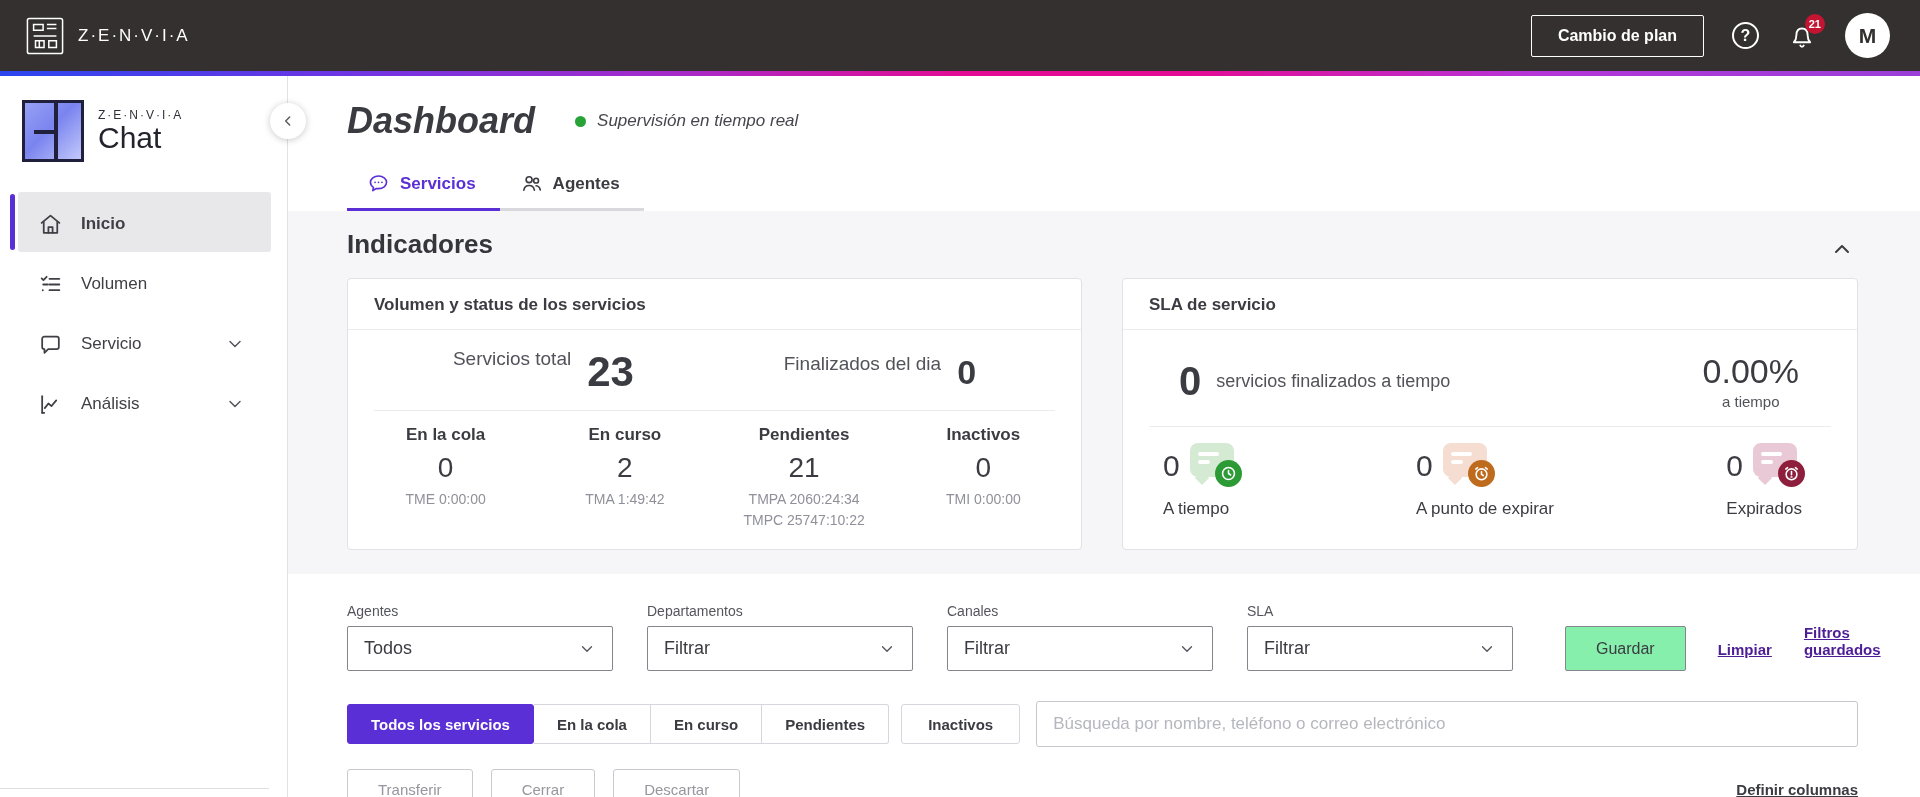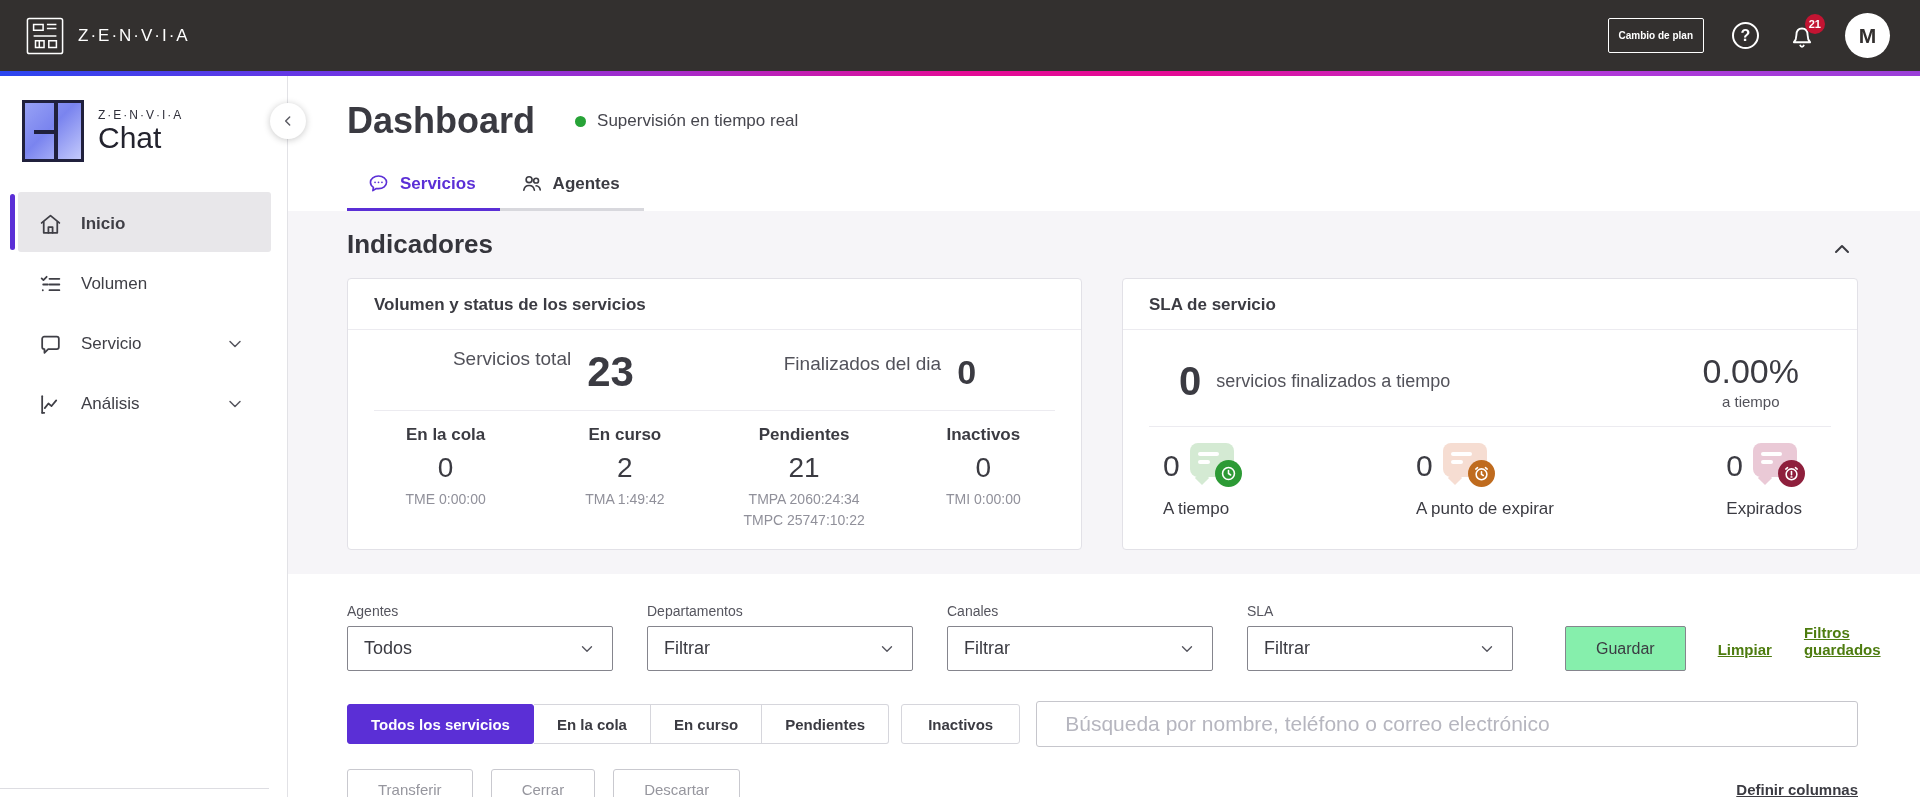--- a/index.html
+++ b/index.html
@@ -5,21 +5,21 @@
   * { margin:0; padding:0; box-sizing:border-box; }
   html,body { width:1920px; height:797px; overflow:hidden; background:#fff;
               font-family:"Liberation Sans", sans-serif; color:#3b3b42; }
 
   
   .topbar { height:71px; background:#33302f; display:flex; align-items:center; padding:0 30px 0 26px; }
   .topbar-logo { width:38px; height:38px; flex:0 0 auto; }
   .topbar-brand { color:#fff; font-size:17px; letter-spacing:2px; margin-left:14px; font-weight:400; }
   .topbar-right { margin-left:auto; display:flex; align-items:center; gap:28px; }
   .plan-btn { background:transparent; border:1px solid #fff; color:#fff; font-family:inherit;
-              font-size:10px; font-weight:700; padding:11px 10px; border-radius:2px; cursor:pointer; }
+              font-size:16px; font-weight:700; padding:11px 26px; border-radius:2px; cursor:pointer; }
   .help-circle { width:27px; height:27px; border:2px solid #fff; border-radius:50%;
                  display:flex; align-items:center; justify-content:center;
                  color:#fff; font-size:16px; font-weight:700; cursor:pointer; }
   .bell-wrap { position:relative; cursor:pointer; width:30px; height:30px; }
   .bell-badge { position:absolute; top:-7px; right:-8px; min-width:20px; height:20px; padding:0 4px;
                 background:#c31432; border-radius:10px; color:#fff; font-size:11px; font-weight:700;
                 display:flex; align-items:center; justify-content:center; }
   .avatar { width:45px; height:45px; border-radius:50%; background:#fff; color:#33302f;
             display:flex; align-items:center; justify-content:center; font-size:21px; font-weight:700; cursor:pointer; }
 
@@ -49,21 +49,21 @@
   .mi-icon { width:25px; height:25px; flex:0 0 auto; }
   .mi-chev { margin-left:auto; width:20px; height:20px; }
   .side-footer { position:absolute; bottom:8px; left:0; right:18px; border-top:1px solid #dddde2; }
 
   .collapse-btn { position:absolute; left:288px; top:27px; transform:translateX(-50%); z-index:6;
                   width:36px; height:36px; border-radius:50%; background:#fff; border:none; cursor:pointer;
                   box-shadow:0 1px 7px rgba(0,0,0,.22); display:flex; align-items:center; justify-content:center; }
 
   
   .content { flex:1; display:flex; flex-direction:column; background:#fff; min-width:0; }
-  .page-head { padding:24px 36px 0 59px; display:flex; align-items:center; gap:40px; }
+  .page-head { padding:24px 36px 0 59px; display:flex; align-items:center; gap:40px;font-style:italic; }
   .page-title { font-size:36px; font-weight:600; color:#3a3a41; }
   .live-status { display:flex; align-items:center; gap:11px; }
   .live-dot { width:11px; height:11px; border-radius:50%; background:#27a337; }
   .live-text { font-size:17px; color:#46464e; }
 
   .tabs { display:flex; margin-top:30px; padding-left:59px; }
   .tab { display:flex; align-items:center; gap:10px; padding:0 24px 13px 20px; cursor:pointer;
          font-size:17px; font-weight:700; border-bottom:3px solid #d8d8dd; color:#3b3b42; }
   .tab.active { color:#5b2fd6; border-bottom-color:#5b2fd6; }
   .tab-icon { width:23px; height:23px; }
@@ -118,35 +118,35 @@
   
   .filters { display:flex; align-items:flex-end; padding:24px 62px 0 59px; }
   .field { margin-right:34px; }
   .field-label { font-size:14px; color:#55555e; margin-bottom:7px; }
   .select { width:266px; height:45px; border:1px solid #85858d; border-radius:2px; background:#fff;
             display:flex; align-items:center; justify-content:space-between; padding:0 16px; cursor:pointer; }
   .select-value { font-size:18px; color:#3b3b42; }
   .sel-chev { width:18px; height:18px; }
   .save-btn { height:45px; padding:0 30px; margin-left:18px; background:#86efac; border:1px solid #85858d;
               border-radius:2px; font-family:inherit; font-size:16px; color:#3b3b42; cursor:pointer; }
-  .link { font-size:15px; font-weight:700; color:#4d7c0f; text-decoration:underline; cursor:pointer;
+  .link { font-size:15px; font-weight:700; color:#4c1d95; text-decoration:underline; cursor:pointer;
           margin-left:32px; margin-bottom:13px;margin-top:26px; }
 
   
   .svc-row { display:flex; align-items:center; padding:30px 62px 0 59px; }
   .seg-group { display:flex; }
   .seg { height:40px; padding:0 23px; background:#fff; border:1px solid #d6d6dc; border-left-width:0;
          font-family:inherit; font-size:15px; font-weight:700; color:#3b3b42; cursor:pointer; }
   .seg:first-child { border-left-width:1px; border-radius:3px 0 0 3px; }
   .seg:last-child { border-radius:0 3px 3px 0; }
   .seg.active { background:#5b2fd6; border-color:#5b2fd6; color:#fff; border-radius:3px; }
   .seg-solo { height:40px; padding:0 26px; margin-left:12px; background:#fff; border:1px solid #d6d6dc;
               border-radius:3px; font-family:inherit; font-size:15px; font-weight:700; color:#3b3b42; cursor:pointer; }
   .search-input { flex:1; margin-left:16px; height:46px; border:1px solid #c6c6cc; border-radius:3px;
-                  padding:0 28px; font-family:inherit; font-size:21px; color:#737373; outline:none; }
+                  padding:0 16px; font-family:inherit; font-size:17px; color:#737373; outline:none; }
   .search-input::placeholder { color:#b6b6bf; }
 
   
   .actions { display:flex; align-items:center; padding:22px 62px 0 59px; }
   .act-btn { height:40px; padding:0 30px; margin-right:18px; background:#fff; border:1px solid #c9c9cf;
              border-radius:3px; font-family:inherit; font-size:15px; color:#96969e; cursor:pointer; }
   .actions .spacer { flex:1; }
   .columns-link { font-size:15px; font-weight:700; color:#3b3b42; text-decoration:underline; cursor:pointer; }
 </style>
 </head>

